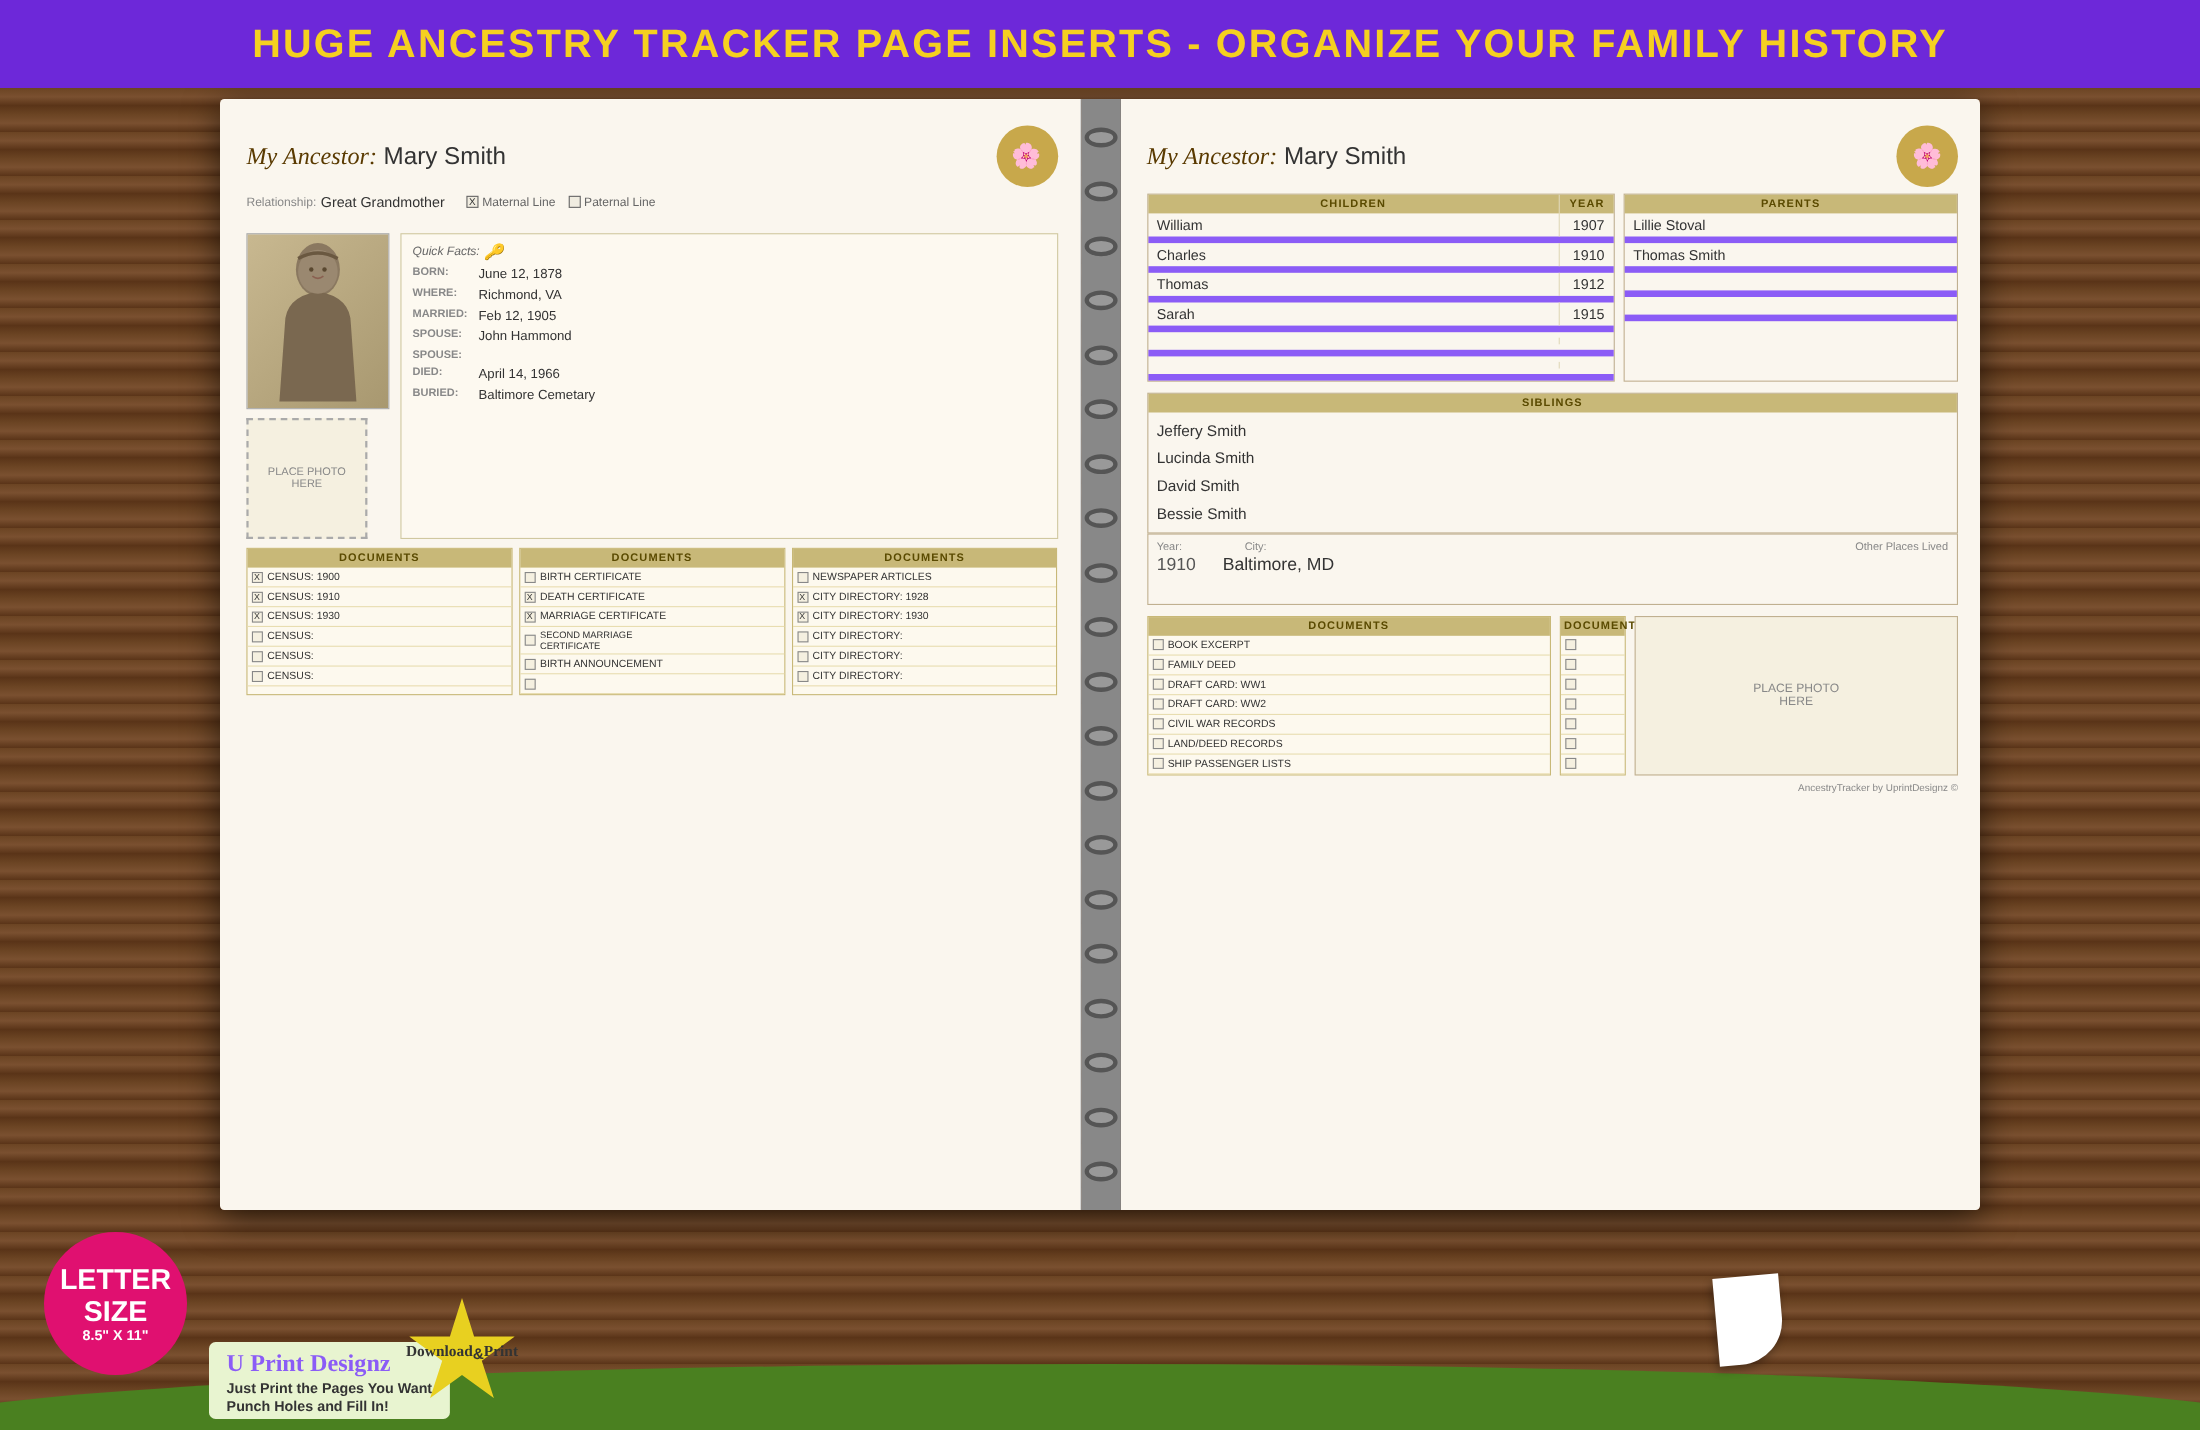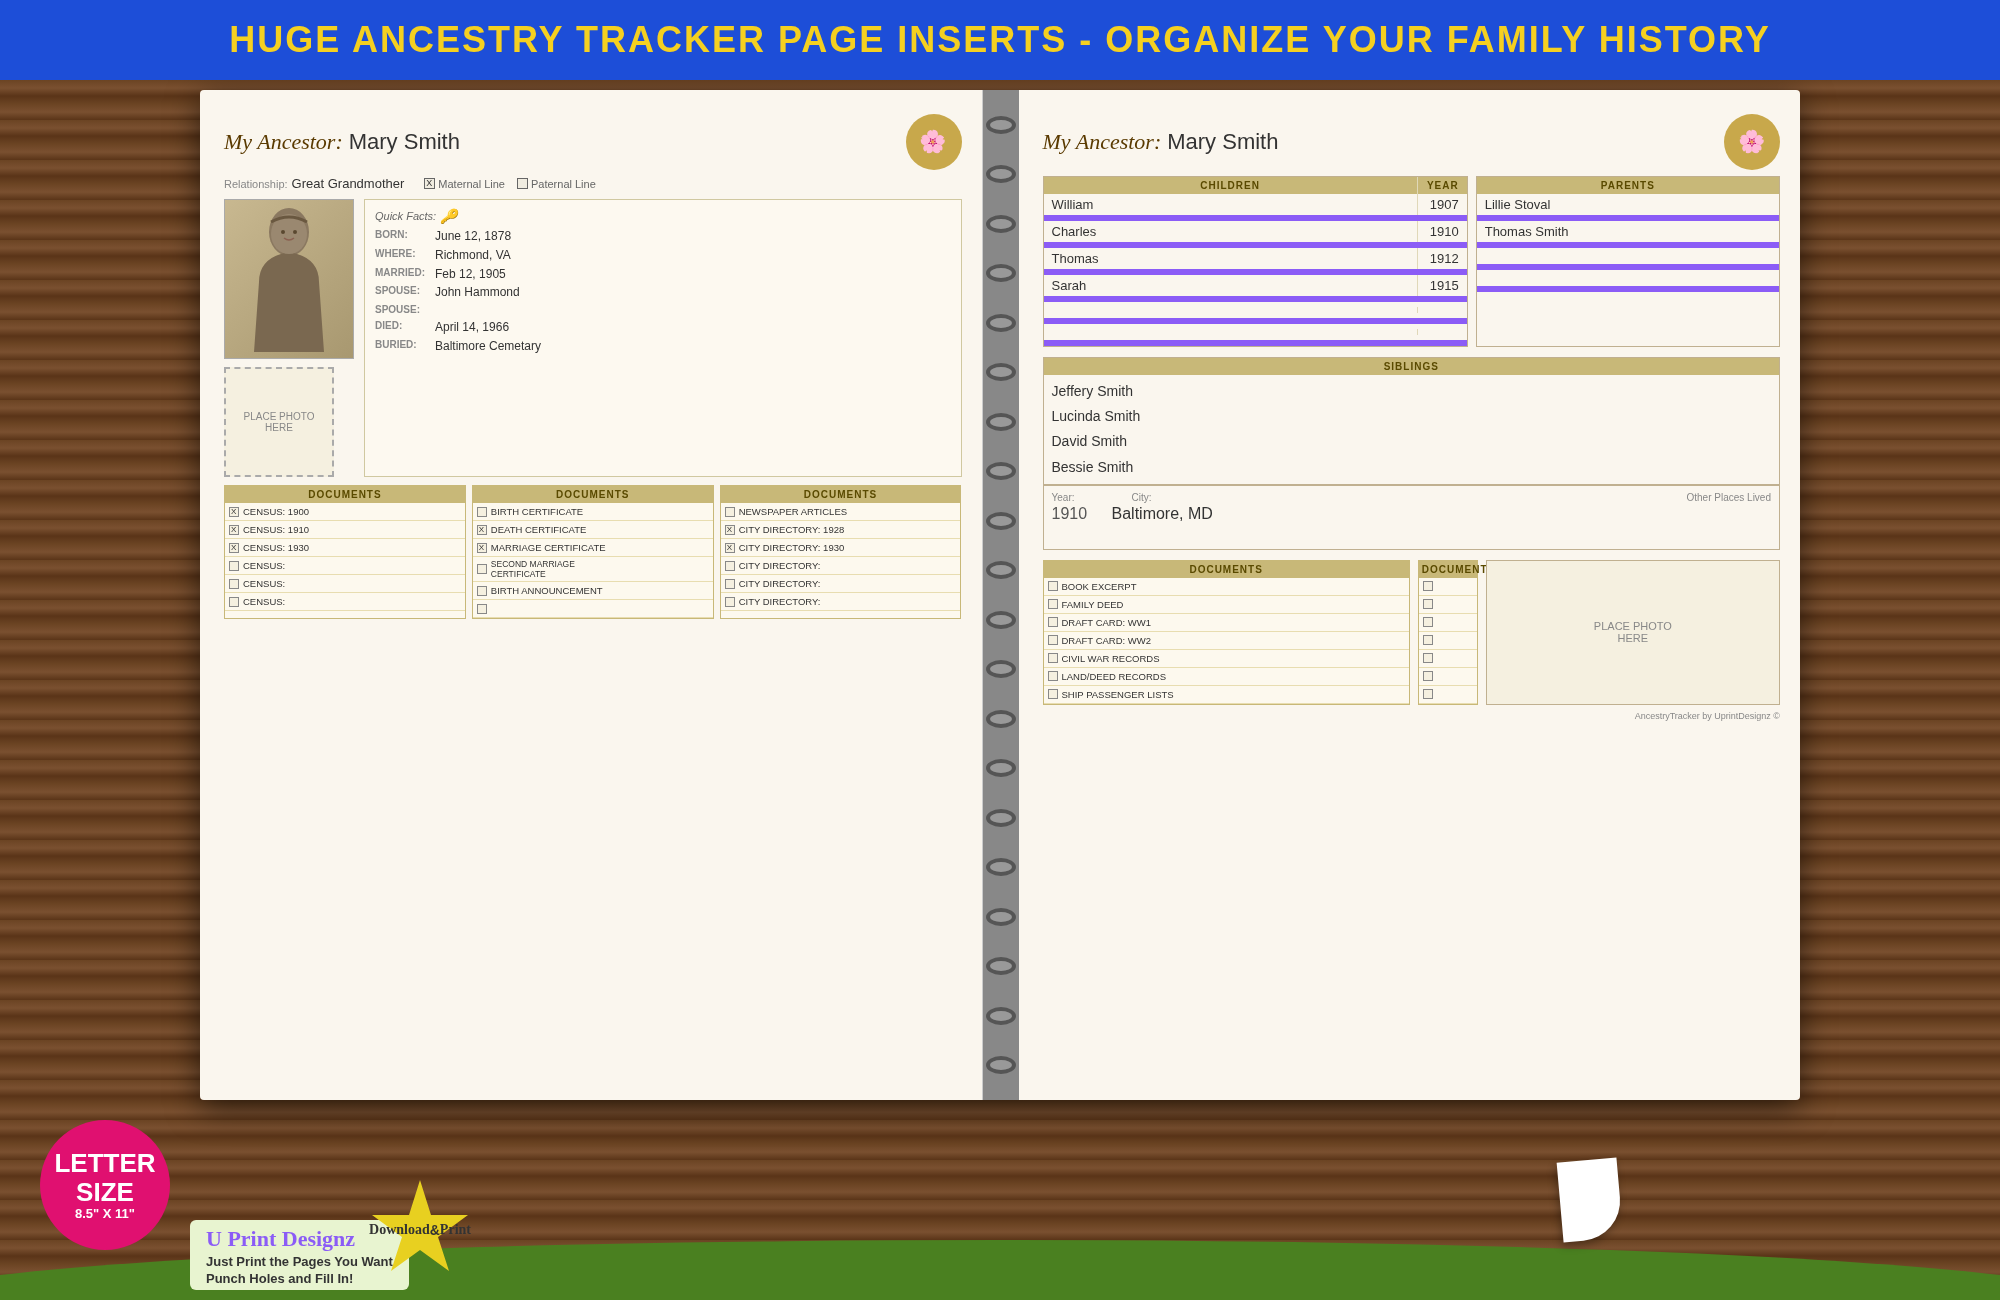--- a/index.html
+++ b/index.html
@@ -21,21 +21,21 @@
         #6b4423 0px, #7a5030 8px, #5a3418 16px, #6b4423 24px,
         #7a5030 32px, #5a3418 40px
       );
     }
 
     
     .top-banner {
       position: absolute;
       top: 0; left: 0; right: 0;
       height: 80px;
-      background: #1d4ed8;
+      background: #6d28d9;
       display: flex;
       align-items: center;
       justify-content: center;
       z-index: 10;
     }
     .top-banner-text {
       font-size: 36px;
       font-weight: 900;
       color: #f5d020;
       letter-spacing: 2px;
@@ -121,21 +121,21 @@
       display: flex;
       align-items: center;
       justify-content: center;
       font-size: 22px;
     }
 
     
     .relationship-row {
       display: flex;
       align-items: center;
-      margin-bottom: 8px;
+      margin-bottom: 21px;
       font-size: 11px;
       color: #666;
     }
     .rel-label { color: #888; margin-right: 4px; }
     .rel-value { color: #333; font-size: 13px; margin-right: 20px; }
     .checkbox-item { display: flex; align-items: center; margin-right: 12px; font-size: 11px; }
     .checkbox { width: 11px; height: 11px; border: 1px solid #666; display: inline-block; margin-right: 3px; background: #f0ece0; }
     .checkbox.checked { background: #f0ece0; position: relative; }
     .checkbox.checked::after { content: 'X'; font-size: 9px; position: absolute; top: -1px; left: 1px; color: #333; }
 

